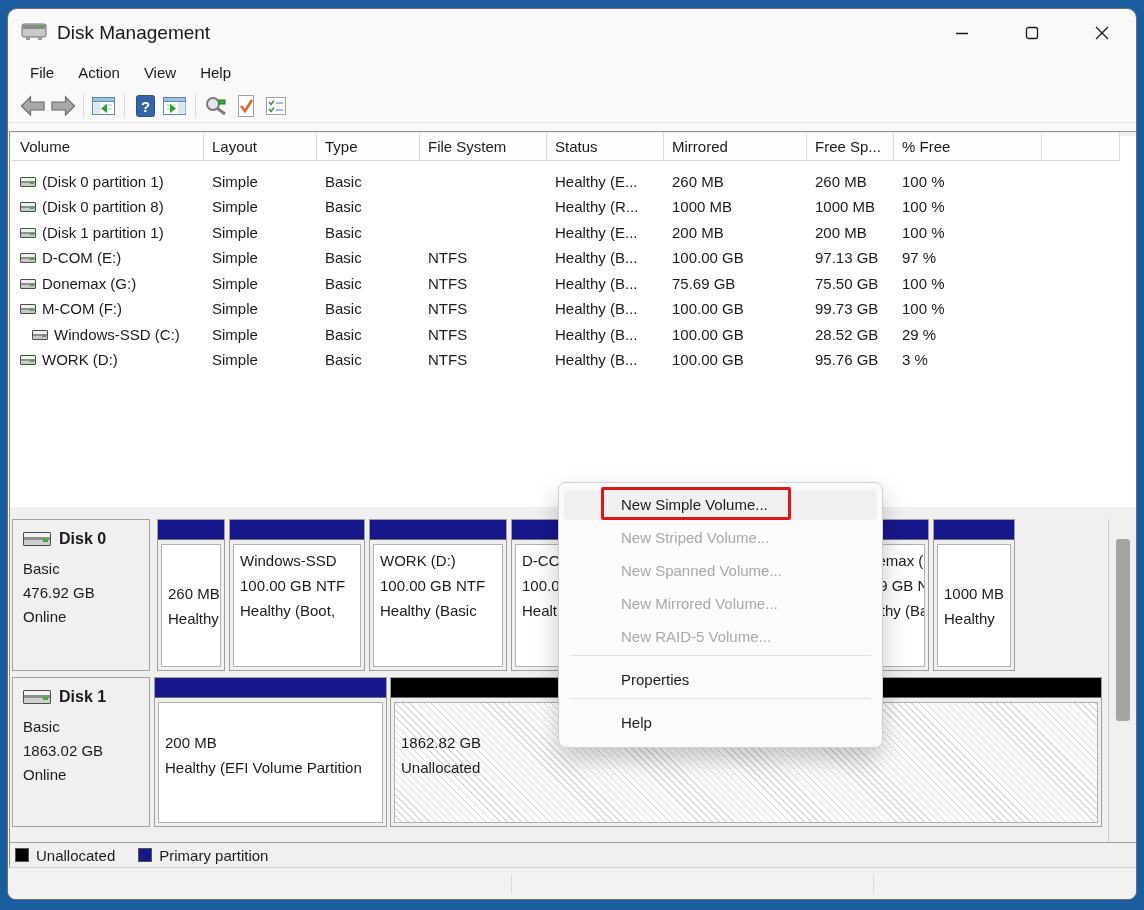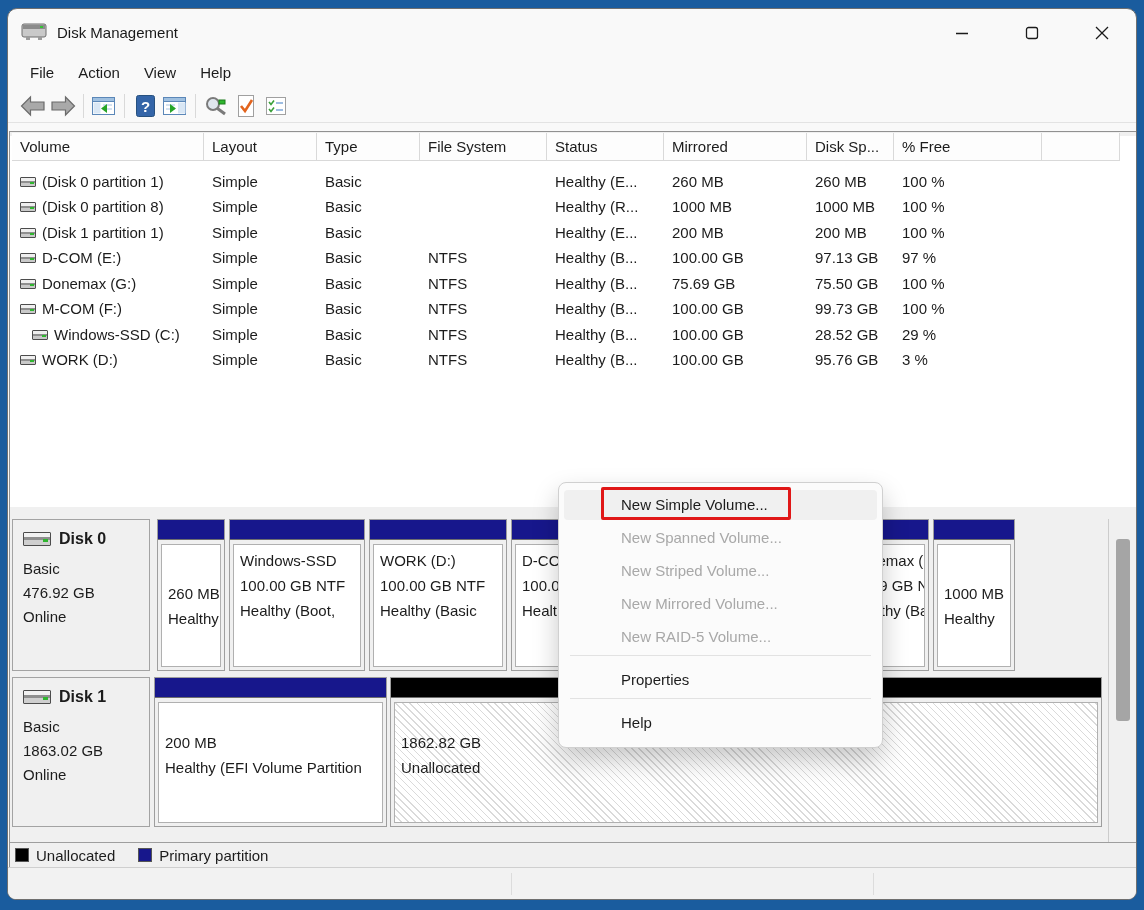--- a/index.html
+++ b/index.html
@@ -3,21 +3,21 @@
 <meta charset="utf-8">
 <style>
   *{box-sizing:border-box;margin:0;padding:0}
   html,body{width:1144px;height:910px;overflow:hidden}
   .page{position:relative;width:1144px;height:910px;background:#1a5c9e;
         font-family:"Liberation Sans",sans-serif;font-size:15px;color:#1c1c1c}
   .window{position:absolute;left:7px;top:8px;width:1130px;height:892px;background:#f9f9f9;
           border:1px solid #6f6f6f;border-radius:10px 10px 9px 9px;overflow:hidden}
   
   .titlebar{position:absolute;left:0;top:0;width:100%;height:47px;display:flex;align-items:center;padding-left:13px;gap:10px}
-  .title-text{font-size:15px;color:#191919}
+  .title-text{font-size:19px;color:#191919}
   .wbtn{position:absolute;top:0;width:46px;height:47px;display:flex;align-items:center;justify-content:center}
   .wbtn svg{display:block}
   
   .menubar{position:absolute;left:10px;top:47px;height:33px;display:flex;align-items:center}
   .mbitem{padding:0 12px;height:26px;line-height:26px;border-radius:4px}
   
   .toolbar{position:absolute;left:0;top:80px;width:100%;height:34px;display:flex;align-items:center;
            padding-left:10px;border-bottom:1px solid #e3e3e3;background:#f9f9f9}
   .tbtn{width:30px;height:28px;display:flex;align-items:center;justify-content:center}
   .tsep{width:1px;height:24px;background:#d9d9d9;margin:0 5px}
@@ -178,21 +178,21 @@
 
     <div class="client">
 
       <div class="listview"></div>
       <div class="hcell" style="left:2px;width:192px">Volume</div>
       <div class="hcell" style="left:194px;width:113px">Layout</div>
       <div class="hcell" style="left:307px;width:103px">Type</div>
       <div class="hcell" style="left:410px;width:127px">File System</div>
       <div class="hcell" style="left:537px;width:117px">Status</div>
       <div class="hcell" style="left:654px;width:143px">Mirrored</div>
-      <div class="hcell" style="left:797px;width:87px">Disk Sp...</div>
+      <div class="hcell" style="left:797px;width:87px">Free Sp...</div>
       <div class="hcell" style="left:884px;width:148px">% Free</div>
       <div class="hcell" style="left:1032px;width:78px"></div>
 
       <div class="trow" style="top:37px">
         <div class="tcell volcell" style="left:2px;width:192px">
             <span class="drive-ico"></span>
             <span>(Disk 0 partition 1)</span>
           </div>
         <div class="tcell" style="left:194px;width:113px">Simple</div>
         <div class="tcell" style="left:307px;width:103px">Basic</div>
@@ -397,22 +397,22 @@
       </div>
     </div>
 
     <div class="statusbar">
       <div class="sdiv" style="left:503px"></div>
       <div class="sdiv" style="left:865px"></div>
     </div>
 
     <div class="cmenu">
       <div class="mi hl">New Simple Volume...</div>
+      <div class="mi dis">New Striped Volume...</div>
       <div class="mi dis">New Spanned Volume...</div>
-      <div class="mi dis">New Striped Volume...</div>
       <div class="mi dis">New Mirrored Volume...</div>
       <div class="mi dis">New RAID-5 Volume...</div>
       <div class="msep"></div>
       <div class="mi">Properties</div>
       <div class="msep"></div>
       <div class="mi">Help</div>
     </div>
 
     <div class="redbox"></div>
 

